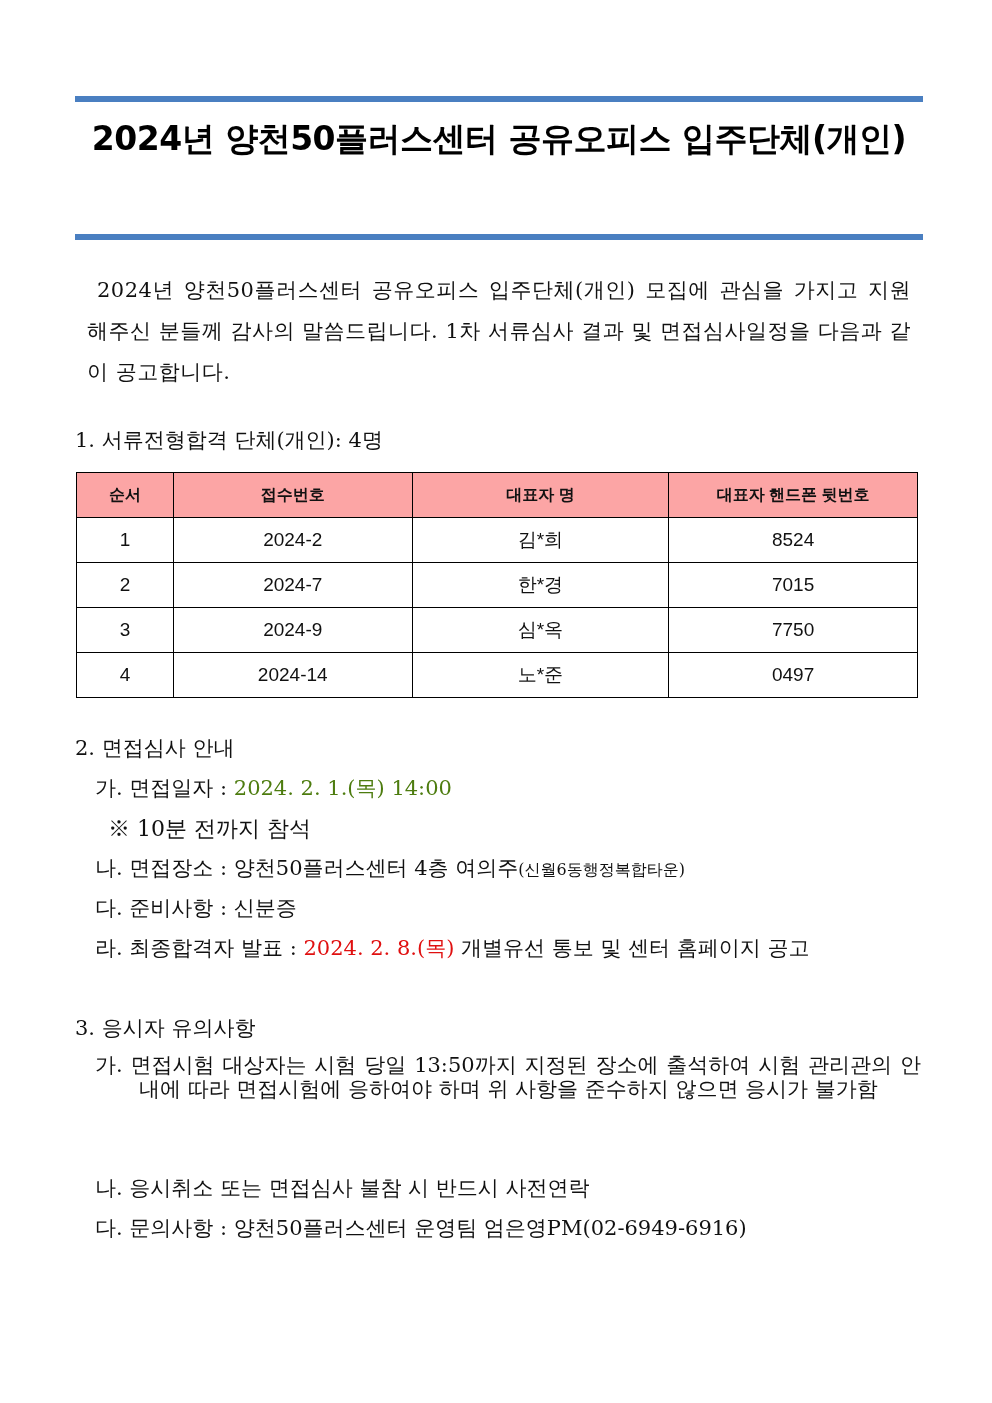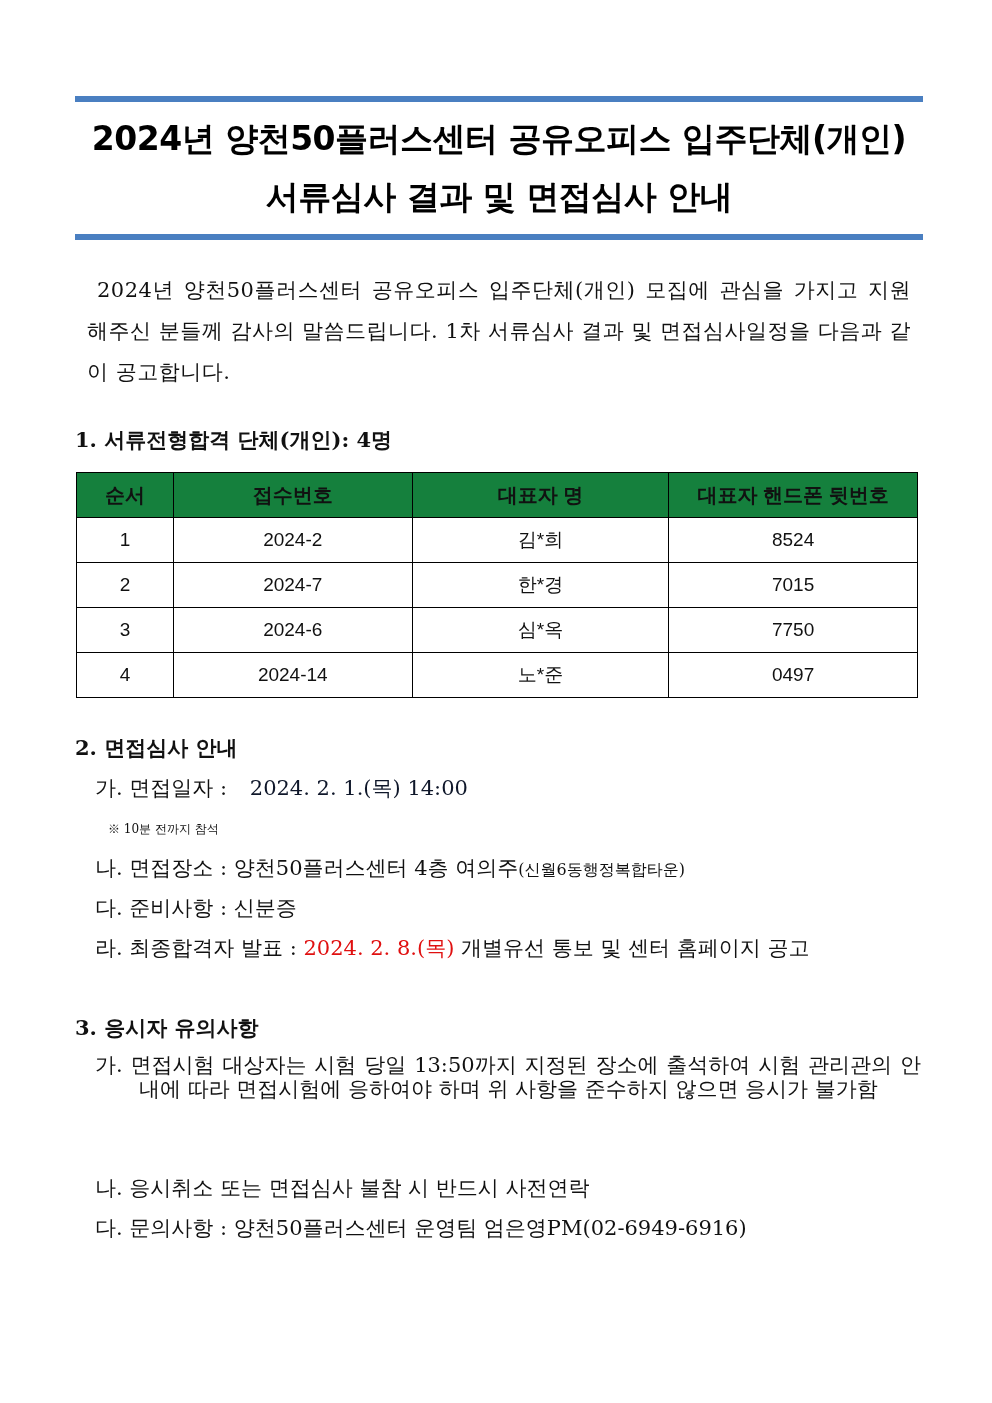--- a/index.html
+++ b/index.html
@@ -49,21 +49,21 @@
       line-height: 41px;
       text-align: justify;
       letter-spacing: 0.5px;
     }
     .intro p { margin: 12px; text-indent: 10px; }
 
     .section-title {
       position: absolute;
       left: 75px;
       font-size: 21px;
-      font-weight: bold;
+      font-weight: normal;
       line-height: 30px;
       white-space: nowrap;
     }
     .s1 { top: 425px; }
     .s2 { top: 733px; }
     .s3 { top: 1013px; }
 
     table.result {
       position: absolute;
       left: 76px;
@@ -73,42 +73,42 @@
       font-family: "Liberation Sans", "DejaVu Sans", sans-serif;
       font-size: 19px;
     }
     table.result th, table.result td {
       border: 1px solid #000;
       text-align: center;
       height: 44px;
       padding: 0;
     }
     table.result th {
-      background: #15803d;
+      background: #fca5a5;
       font-weight: bold;
-      font-size: 20px;
+      font-size: 16px;
       margin-top: 37px;
     }
     .c1 { width: 96px; }
     .c2 { width: 238px; }
     .c3 { width: 256px; }
     .c4 { width: 248px; }
 
     .item {
       position: absolute;
       font-size: 21px;
       line-height: 30px;
       white-space: nowrap;
     }
-    .blue { color: #0f172a; margin-left: 16px; }
+    .blue { color: #4d7c0f; }
     .red { color: #e01010; }
     .small { font-size: 16px; }
 
     .i2a { left: 95px; top: 773px; }
-    .i2note { left: 108px; top: 814px; font-size: 12px; }
+    .i2note { left: 108px; top: 814px; font-size: 22px; }
     .i2b { left: 95px; top: 853px; }
     .i2c { left: 95px; top: 893px; }
     .i2d { left: 95px; top: 933px; }
 
     .i3a {
       left: 95px; top: 1053px;
       width: 826px;
       white-space: normal;
       line-height: 24px;
       padding-left: 44px;
@@ -119,21 +119,20 @@
     .i3b { left: 95px; top: 1173px; }
     .i3c { left: 95px; top: 1213px; }
   </style>
 </head>
 <body>
 
 <div class="bar top"></div>
 
 <div class="title">
   <div>2024년 양천50플러스센터 공유오피스 입주단체(개인)</div>
-  <div>서류심사 결과 및 면접심사 안내</div>
 </div>
 
 <div class="bar bottom"></div>
 
 <div class="intro">
   <p>2024년 양천50플러스센터 공유오피스 입주단체(개인) 모집에 관심을 가지고 지원해주신 분들께 감사의 말씀드립니다. 1차 서류심사 결과 및 면접심사일정을 다음과 같이 공고합니다.</p>
 </div>
 
 <div class="section-title s1">1. 서류전형합격 단체(개인): 4명</div>
 
@@ -154,21 +153,21 @@
       <td>8524</td>
     </tr>
     <tr>
       <td>2</td>
       <td>2024-7</td>
       <td>한*경</td>
       <td>7015</td>
     </tr>
     <tr>
       <td>3</td>
-      <td>2024-6</td>
+      <td>2024-9</td>
       <td>심*옥</td>
       <td>7750</td>
     </tr>
     <tr>
       <td>4</td>
       <td>2024-14</td>
       <td>노*준</td>
       <td>0497</td>
     </tr>
   </tbody>

